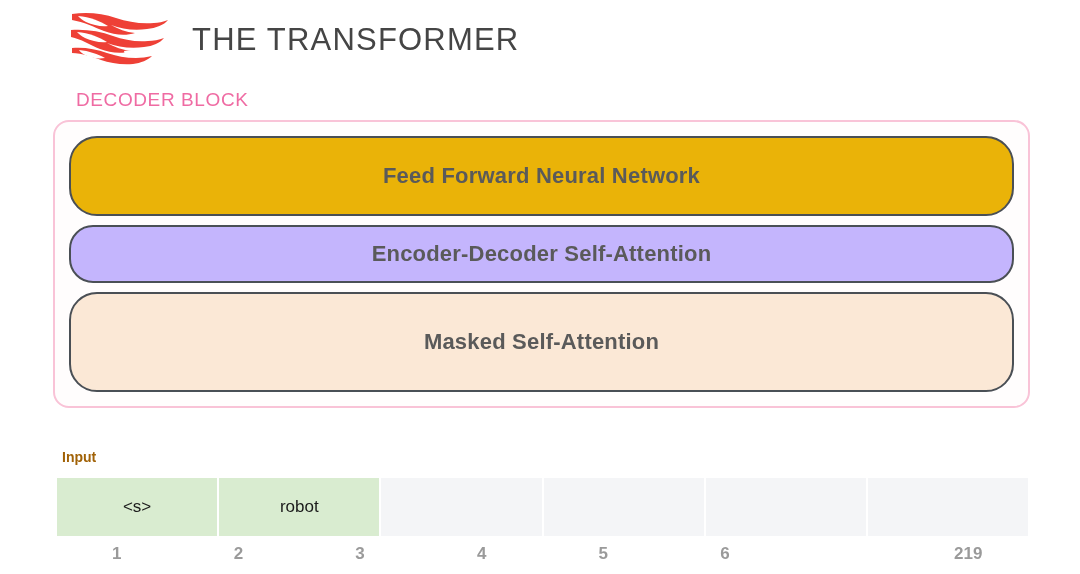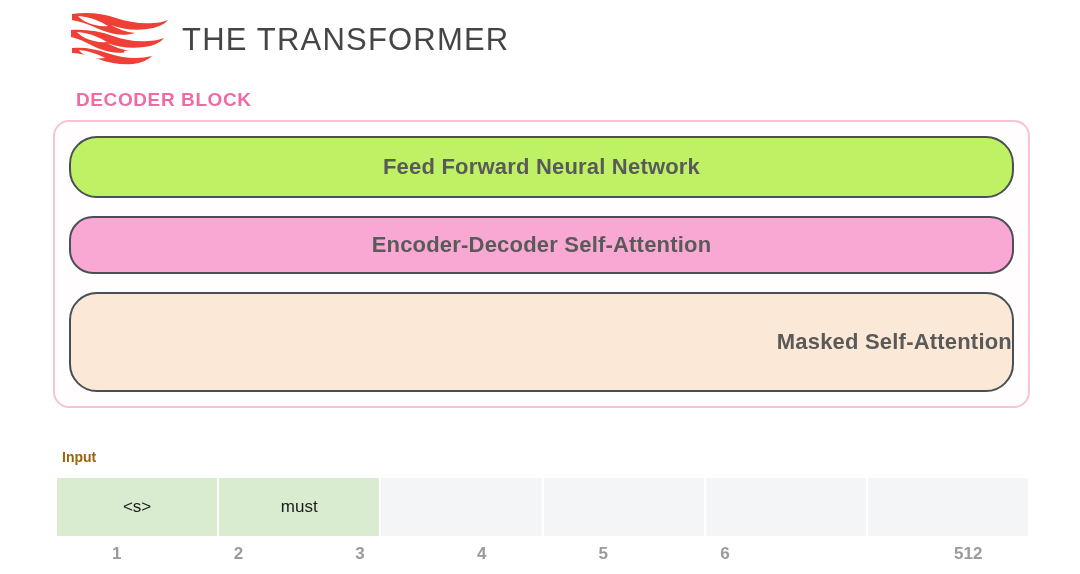--- a/index.html
+++ b/index.html
@@ -15,21 +15,21 @@
     position: relative;
   }
 
   
   .header {
     position: absolute;
     left: 68px;
     top: 10px;
     display: flex;
     align-items: center;
-    gap: 8px;
+    gap: 18px;
   }
   .logo {
     width: 106px;
     height: 58px;
     display: block;
     flex: 0 0 auto;
   }
   .brand-title {
     font-size: 31px;
     font-weight: 400;
@@ -38,21 +38,21 @@
     white-space: nowrap;
     line-height: 1;
   }
 
   
   .section-label {
     position: absolute;
     left: 76px;
     top: 90px;
     font-size: 19px;
-    font-weight: bold;
+    font-weight: normal;
     letter-spacing: 0.6px;
     color: #ef6ba3;
     line-height: 1;
   }
 
   .decoder-block {
     position: absolute;
     left: 53px;
     top: 120px;
     width: 977px;
@@ -80,34 +80,33 @@
     border-radius: 26px;
     display: flex;
     align-items: center;
     justify-content: center;
     font-size: 22px;
     font-weight: bold;
     color: #5a5a5a;
     letter-spacing: 0.2px;
   }
   .layer-ffn {
-    background: #bef264;
-    height: 62px;
+    background: #eab308;
+    height: 80px;
     border-radius: 28px;
   }
   .layer-encdec {
-    background: #f9a8d4;
+    background: #c4b5fd;
     height: 58px;
     border-radius: 24px;
   }
   .layer-masked {
     background: #fbe8d6;
     height: 100px;
     border-radius: 28px;
-    justify-content: flex-end;
   }
 
   
   .input-label {
     position: absolute;
     left: 62px;
     top: 450px;
     font-size: 14px;
     font-weight: bold;
     color: #a16207;
@@ -194,29 +193,29 @@
     <div class="layer layer-masked">
       <span>Masked Self-Attention</span>
     </div>
   </div>
 </div>
 
 <div class="input-label">Input</div>
 
 <div class="token-row">
   <div class="token-cell filled">&lt;s&gt;</div>
-  <div class="token-cell filled">must</div>
+  <div class="token-cell filled">robot</div>
   <div class="token-cell"></div>
   <div class="token-cell"></div>
   <div class="token-cell"></div>
   <div class="token-cell"></div>
 </div>
 
 <div class="index-row">
   <div class="index-cell">1</div>
   <div class="index-cell">2</div>
   <div class="index-cell">3</div>
   <div class="index-cell">4</div>
   <div class="index-cell">5</div>
   <div class="index-cell">6</div>
   <div class="index-cell"></div>
-  <div class="index-cell">512</div>
+  <div class="index-cell">219</div>
 </div>
 
 </body></html>

